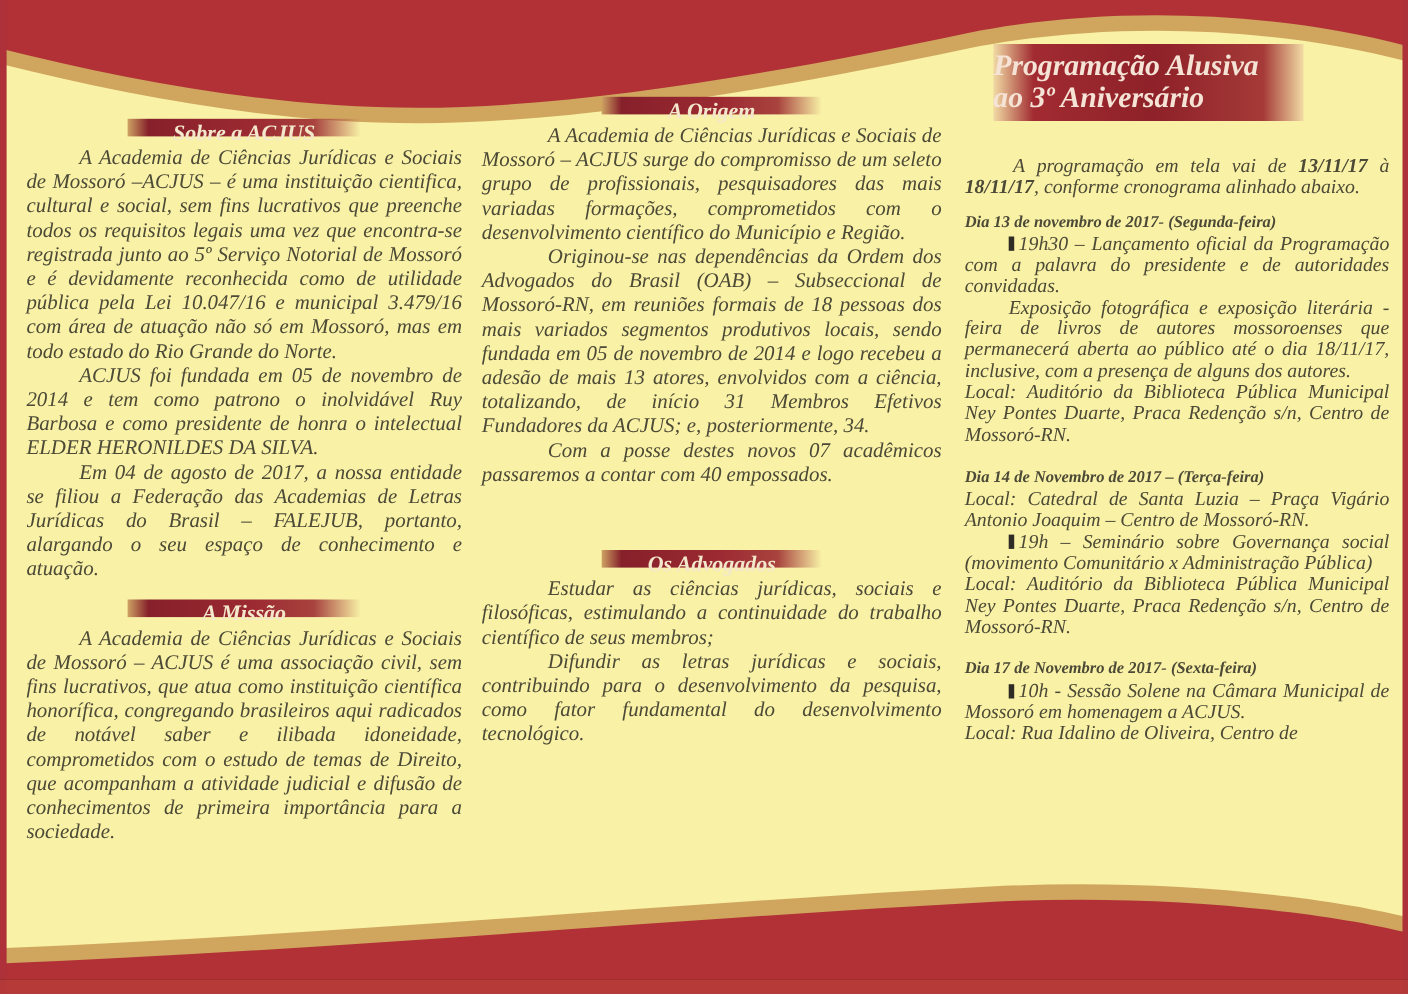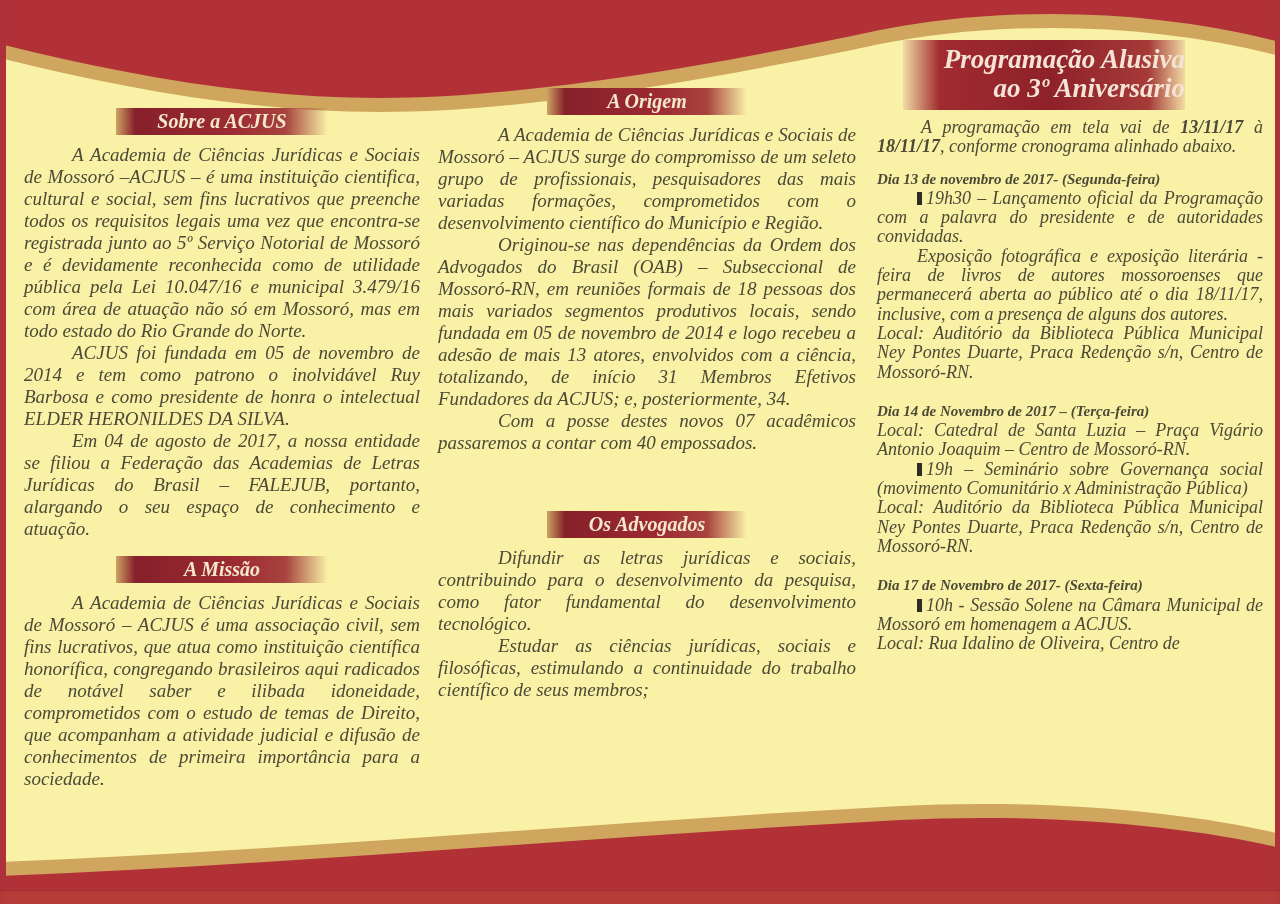--- a/index.html
+++ b/index.html
@@ -18,40 +18,40 @@
   #edge-right{position:absolute;right:0;top:0;bottom:0;width:5px;background:#ae3038;z-index:2;}
   #bottom-strip{position:absolute;left:0;right:0;bottom:0;height:13px;z-index:3;
     background:rgba(224,140,70,0.10);border-top:1px solid rgba(70,5,5,0.18);}
 
   .panel{position:absolute;z-index:4;text-align:justify;}
   #panel-left{left:24px;top:108px;width:396px;font-size:19px;line-height:22px;}
   #panel-mid{left:438px;top:88px;width:418px;font-size:19px;line-height:22px;}
   #panel-right{left:877px;top:40px;width:386px;font-size:18px;line-height:19.3px;}
 
   .section-bar{
-    display:block;height:27px;line-height:27px;margin:0 auto 9px auto;
+    display:block;height:16px;line-height:27px;margin:0 auto 9px auto;
     text-align:center;font-weight:bold;font-style:italic;font-size:20px;
     color:#f4e8cc;
     background:linear-gradient(90deg,#cda263 0%,#86202a 9%,#9c2a32 55%,#a8433e 80%,rgba(205,120,100,0) 100%);
   }
   #panel-left .section-bar{width:212px;}
   #panel-mid .section-bar{width:200px;}
   .gap-mission{margin-top:16px;}
   .gap-objectives{margin-top:57px;}
 
   p{margin:0;}
   .para-l{text-indent:48px;}
   .para-m{text-indent:60px;}
 
   .program-title{
-    width:282px;margin-left:26px;padding:5px 0 7px 0;text-align:right;
+    width:282px;margin-left:26px;padding:5px 0 7px 0;text-align:left;
     font-weight:bold;font-style:italic;font-size:27px;line-height:29px;color:#f5e3d6;
     background:linear-gradient(90deg,rgba(236,201,162,0.55) 0%,#a12b31 13%,#8e2129 52%,#a53a38 87%,rgba(236,201,162,0.55) 100%);
   }
-  .program-intro{margin-top:8px;text-indent:44px;}
+  .program-intro{margin-top:31px;text-indent:44px;}
   .b{font-weight:bold;}
   .day-heading{font-weight:bold;font-size:15px;margin-top:13px;}
   .day-heading.mt{margin-top:20px;}
   .event{text-indent:40px;}
   .event.mt{}
   .bullet{
     display:inline-block;width:5px;height:13px;background:#2e2c24;
     margin-right:4px;vertical-align:-1px;
   }
 </style>
@@ -82,22 +82,22 @@
   <p class="para-l">A Academia de Ciências Jurídicas e Sociais de Mossoró – ACJUS é uma associação civil, sem fins lucrativos, que atua como instituição científica honorífica, congregando brasileiros aqui radicados de notável saber e ilibada idoneidade, comprometidos com o estudo de temas de Direito, que acompanham a atividade judicial e difusão de conhecimentos de primeira importância para a sociedade.</p>
 </div>
 
 <div id="panel-mid" class="panel">
   <div class="section-bar">A Origem</div>
   <p class="para-m">A Academia de Ciências Jurídicas e Sociais de Mossoró – ACJUS surge do compromisso de um seleto grupo de profissionais, pesquisadores das mais variadas formações, comprometidos com o desenvolvimento científico do Município e Região.</p>
   <p class="para-m">Originou-se nas dependências da Ordem dos Advogados do Brasil (OAB) – Subseccional de Mossoró-RN, em reuniões formais de 18 pessoas dos mais variados segmentos produtivos locais, sendo fundada em 05 de novembro de 2014 e logo recebeu a adesão de mais 13 atores, envolvidos com a ciência, totalizando, de início 31 Membros Efetivos Fundadores da ACJUS; e, posteriormente, 34.</p>
   <p class="para-m">Com a posse destes novos 07 acadêmicos passaremos a contar com 40 empossados.</p>
 
   <div class="section-bar gap-objectives">Os Advogados</div>
+  <p class="para-m">Estudar as ciências jurídicas, sociais e filosóficas, estimulando a continuidade do trabalho científico de seus membros;</p>
   <p class="para-m">Difundir as letras jurídicas e sociais, contribuindo para o desenvolvimento da pesquisa, como fator fundamental do desenvolvimento tecnológico.</p>
-  <p class="para-m">Estudar as ciências jurídicas, sociais e filosóficas, estimulando a continuidade do trabalho científico de seus membros;</p>
 </div>
 
 <div id="panel-right" class="panel">
   <div class="program-title">
     <span>Programação Alusiva</span><br>
     <span>ao 3º Aniversário</span>
   </div>
 
   <p class="program-intro"><span>A programação em tela vai de </span><span class="b">13/11/17</span><span> à </span><span class="b">18/11/17</span><span>, conforme cronograma alinhado abaixo.</span></p>
 

